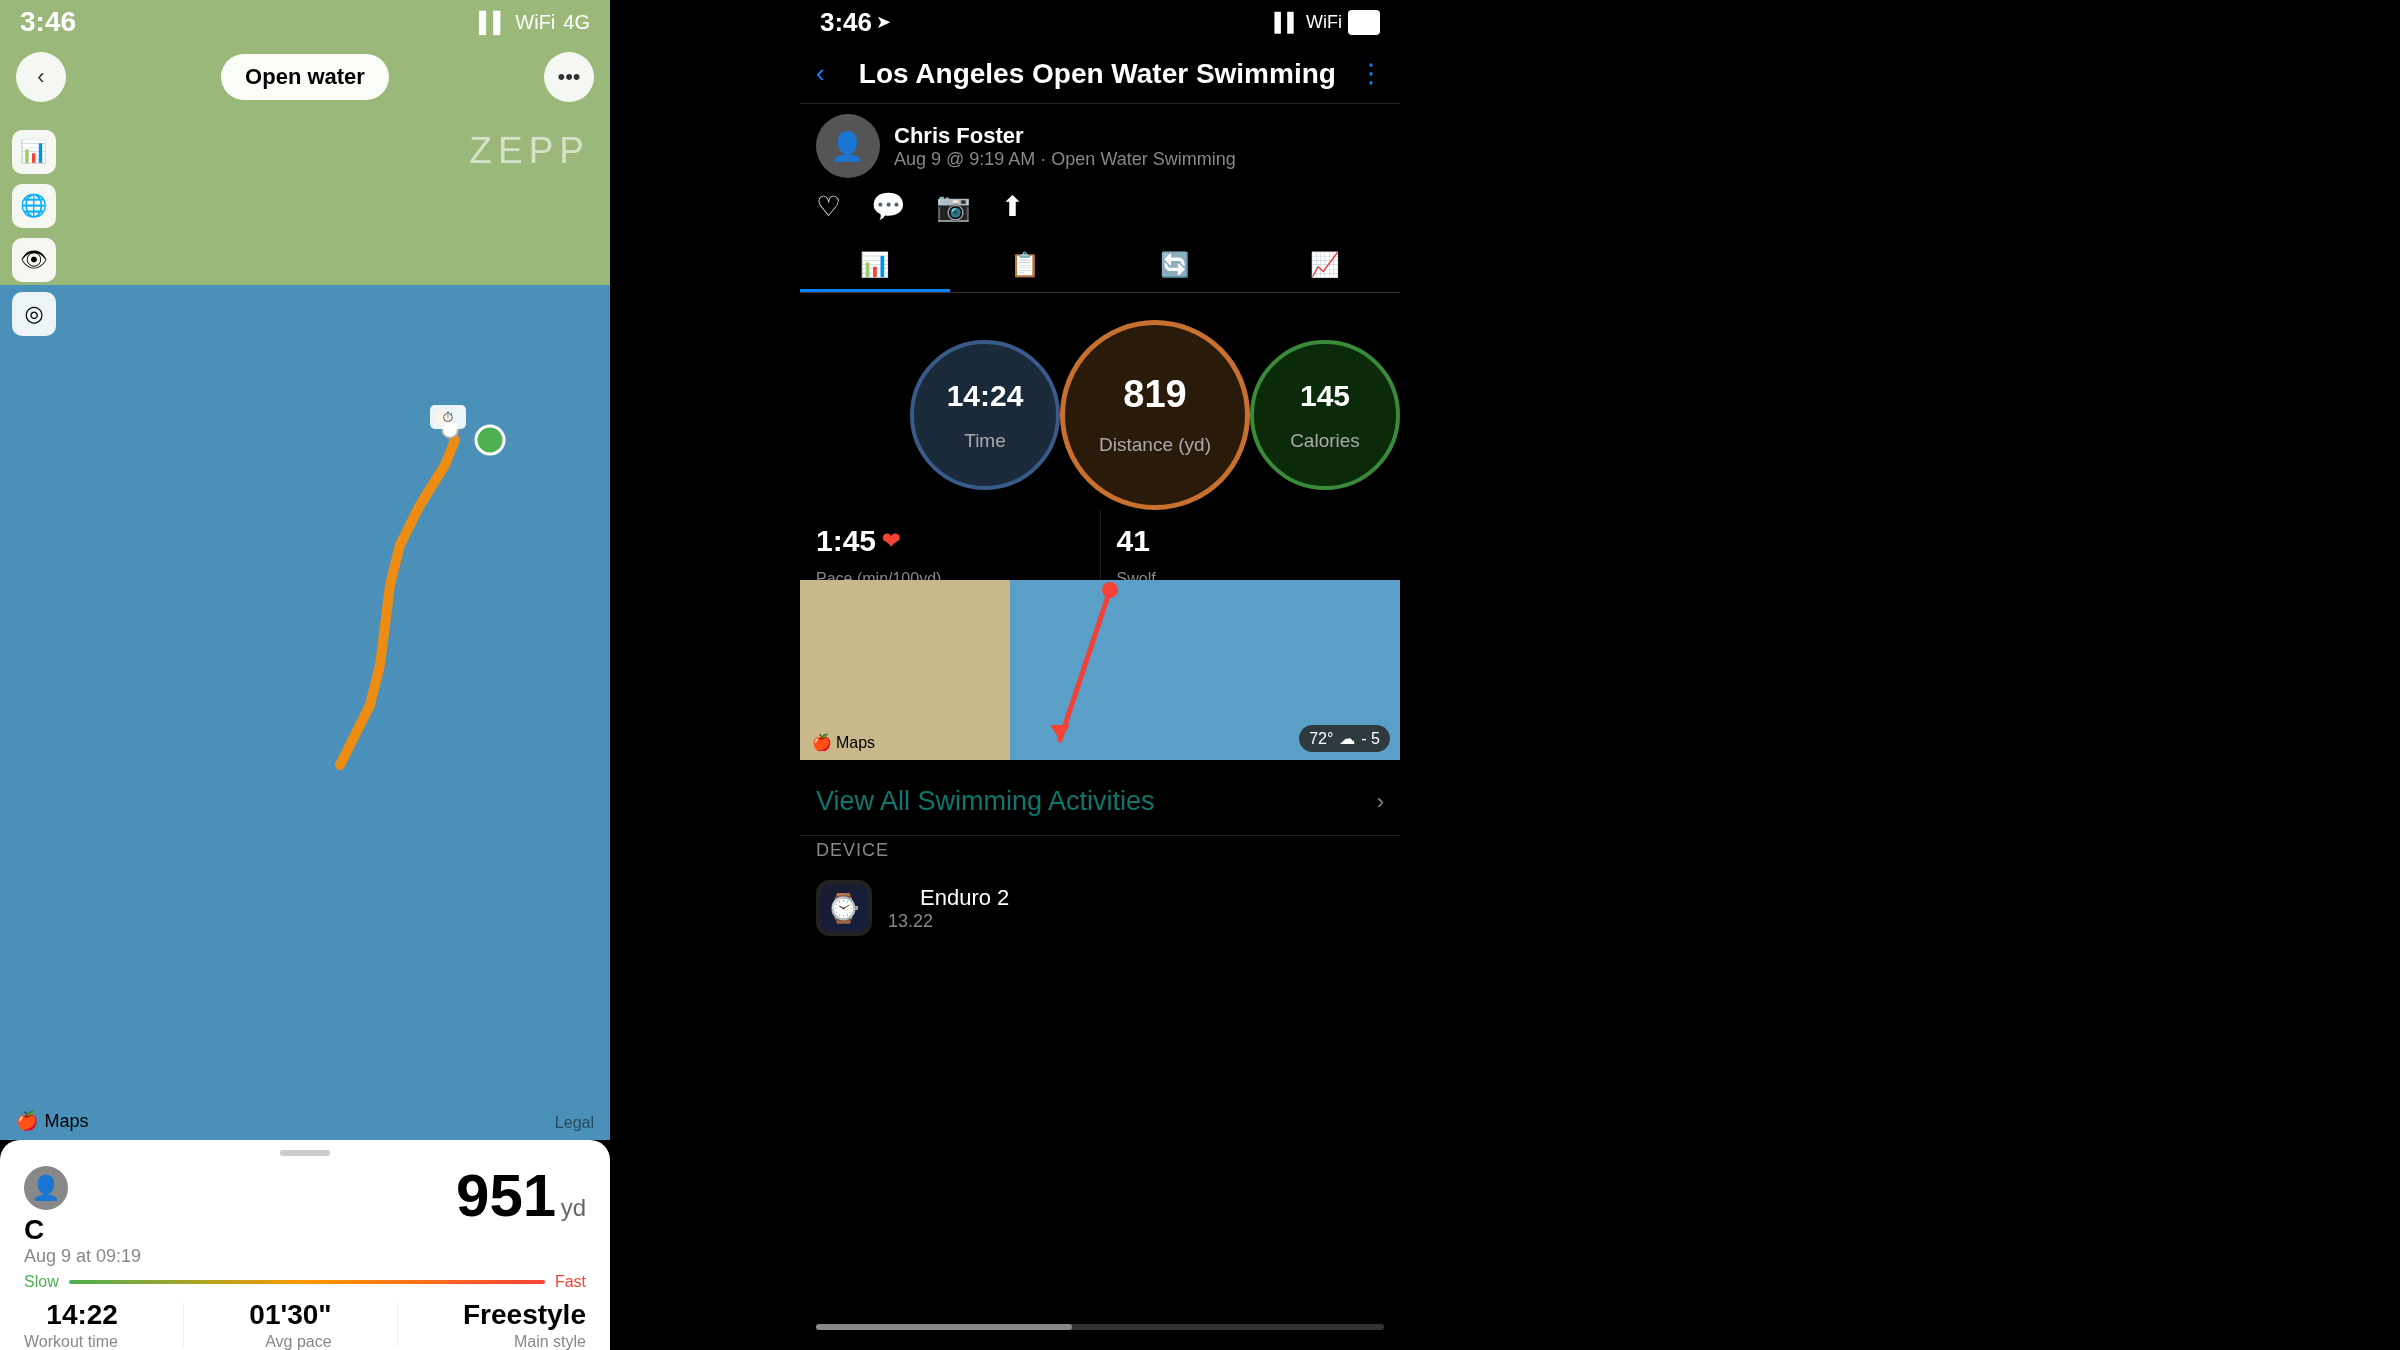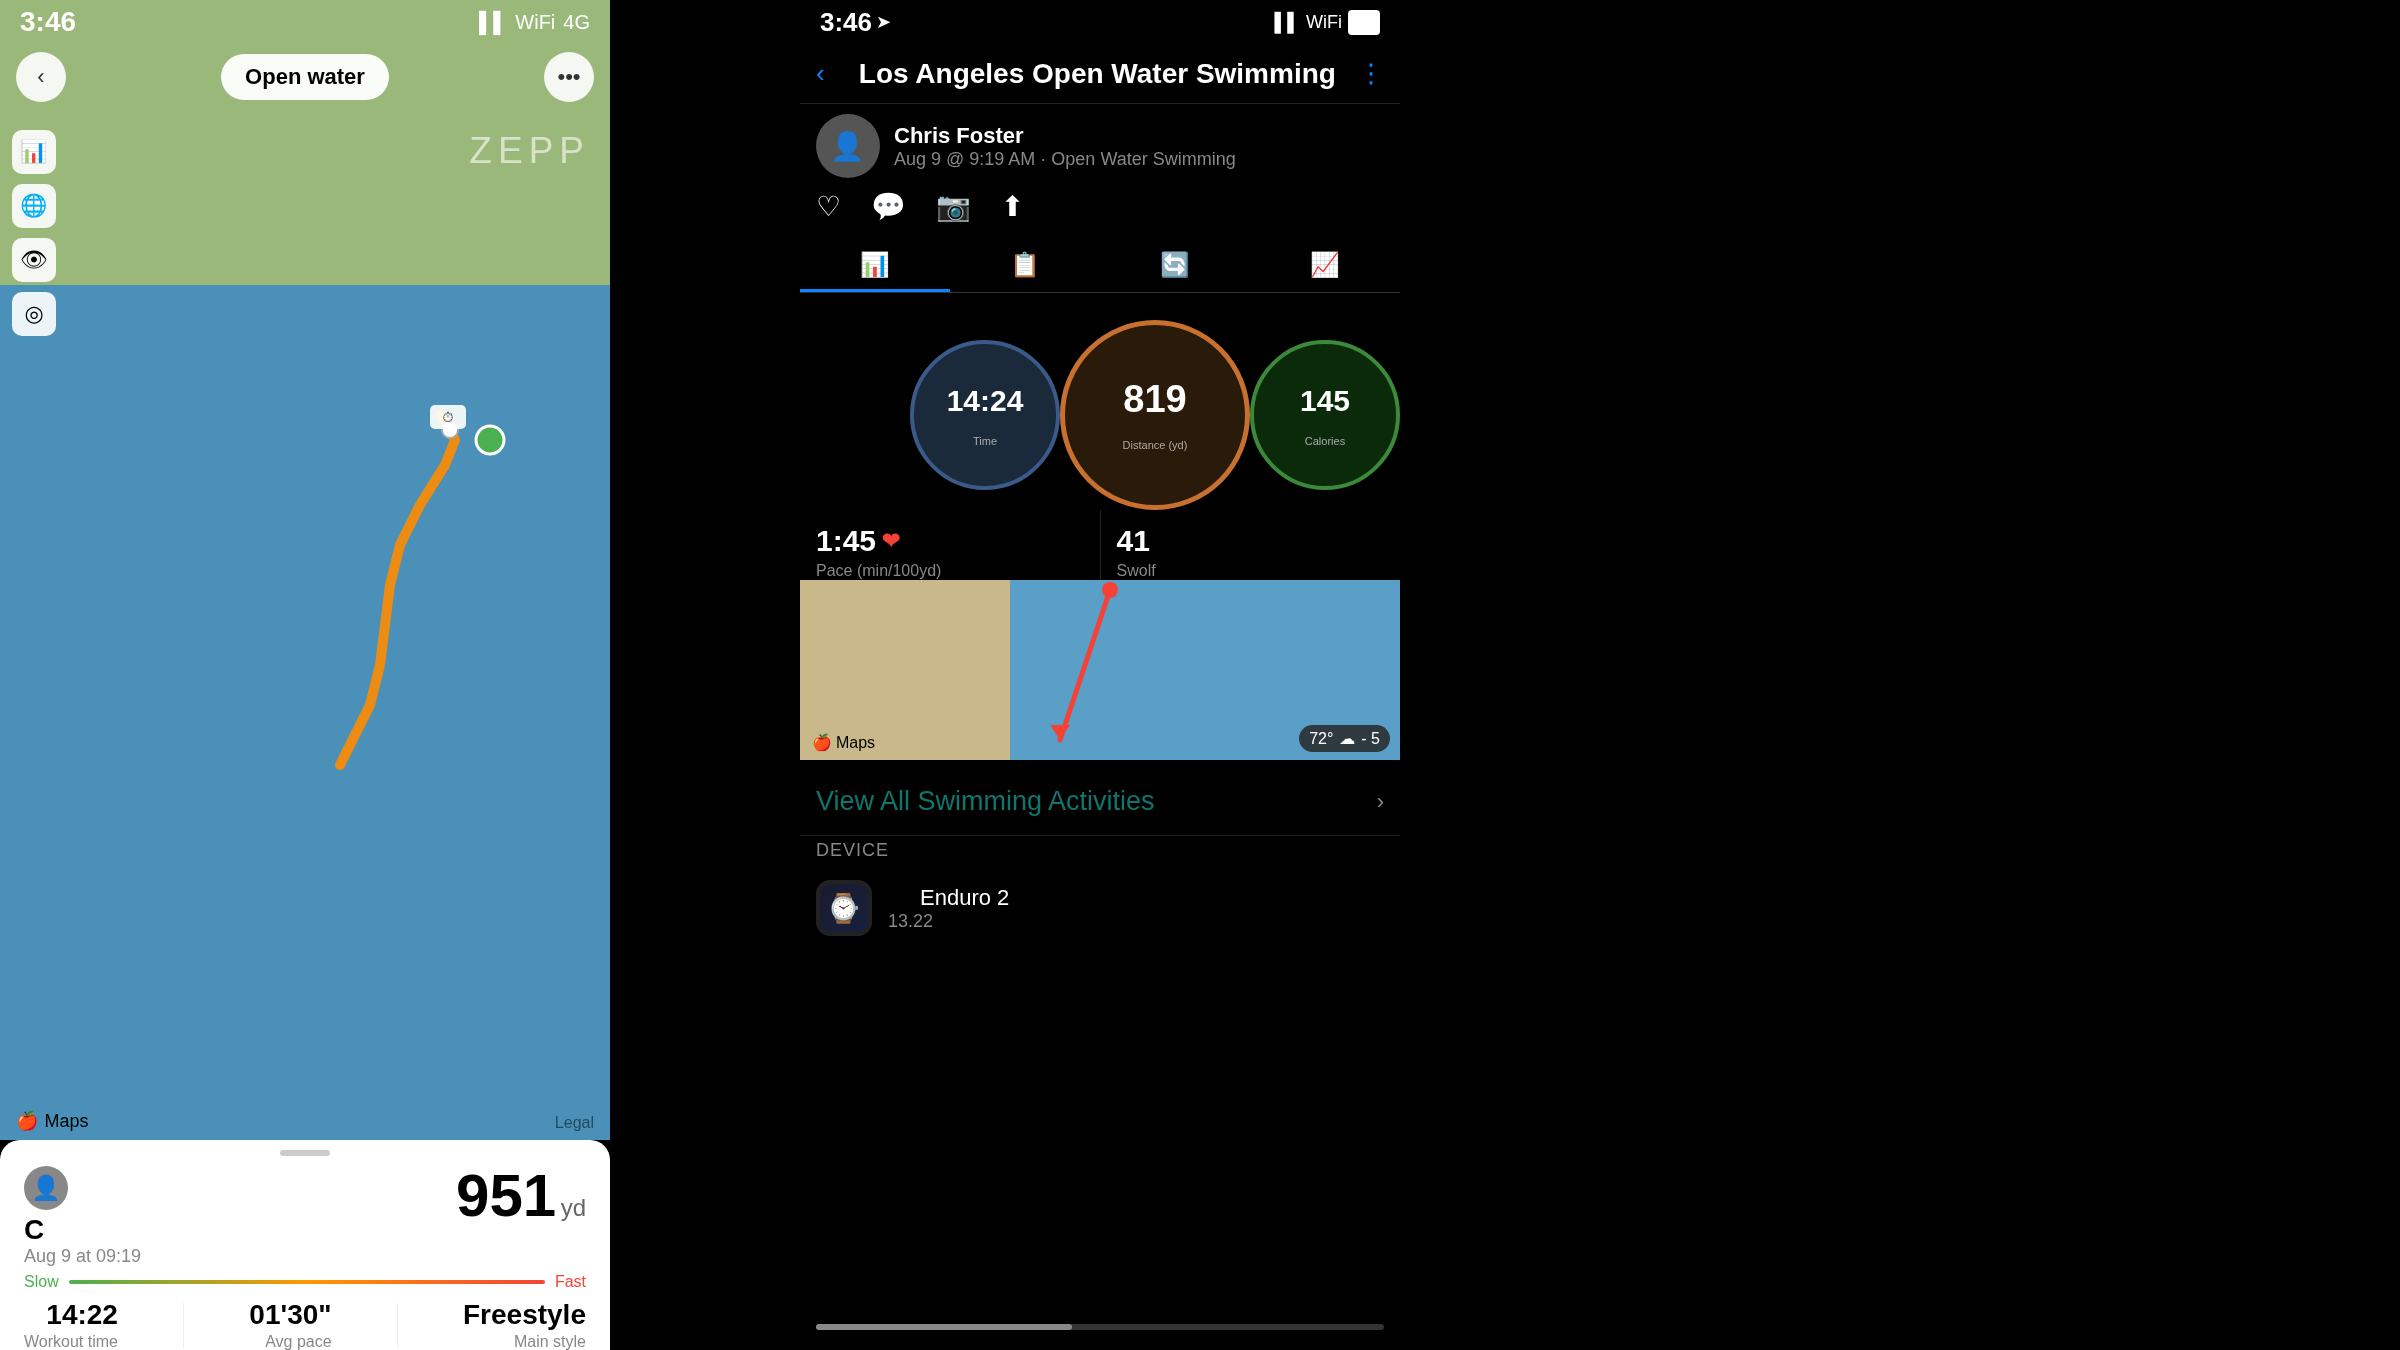--- a/index.html
+++ b/index.html
@@ -490,21 +490,21 @@
       color: #fff;
       line-height: 1.1;
     }
     .circle-value-lg {
       font-size: 38px;
       font-weight: 700;
       color: #fff;
       line-height: 1.1;
     }
     .circle-label {
-      font-size: 11px;
+      font-size: 19px;
       color: #aaa;
       margin-top: 18px;
     }
 
     
     .extra-stats {
       position: absolute;
       top: 510px;
       left: 0;
       right: 0;
@@ -526,21 +526,21 @@
       font-size: 30px;
       font-weight: 600;
       display: flex;
       align-items: center;
       gap: 6px;
     }
     .heart-icon { color: #f44336; font-size: 22px; }
     .extra-stat-label {
       color: #888;
       font-size: 16px;
-      margin-top: 4px;
+      margin-top: 12px;
     }
 
     
     .map-area-right {
       position: absolute;
       top: 580px;
       left: 0;
       right: 0;
       height: 180px;
       background: #c8b88a;

